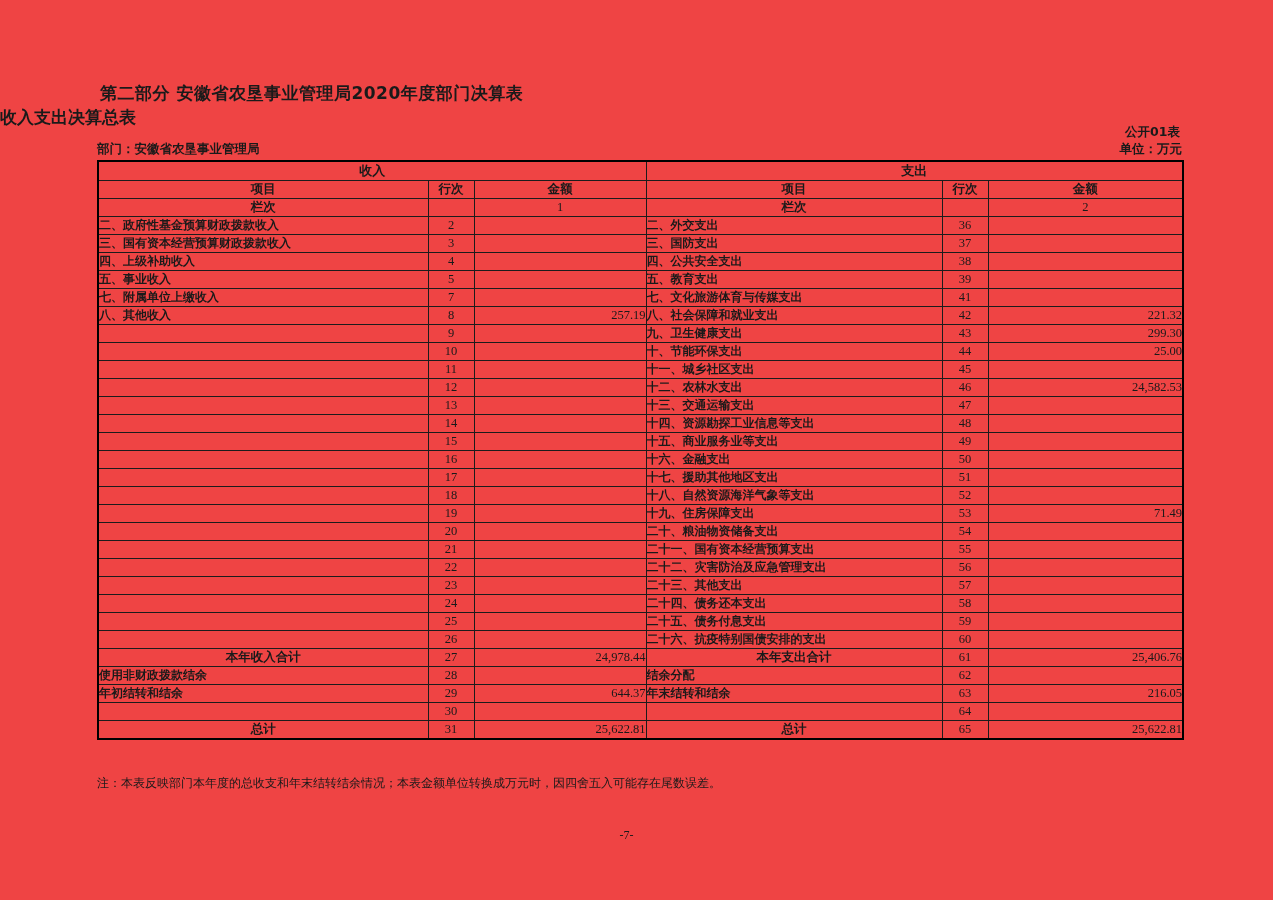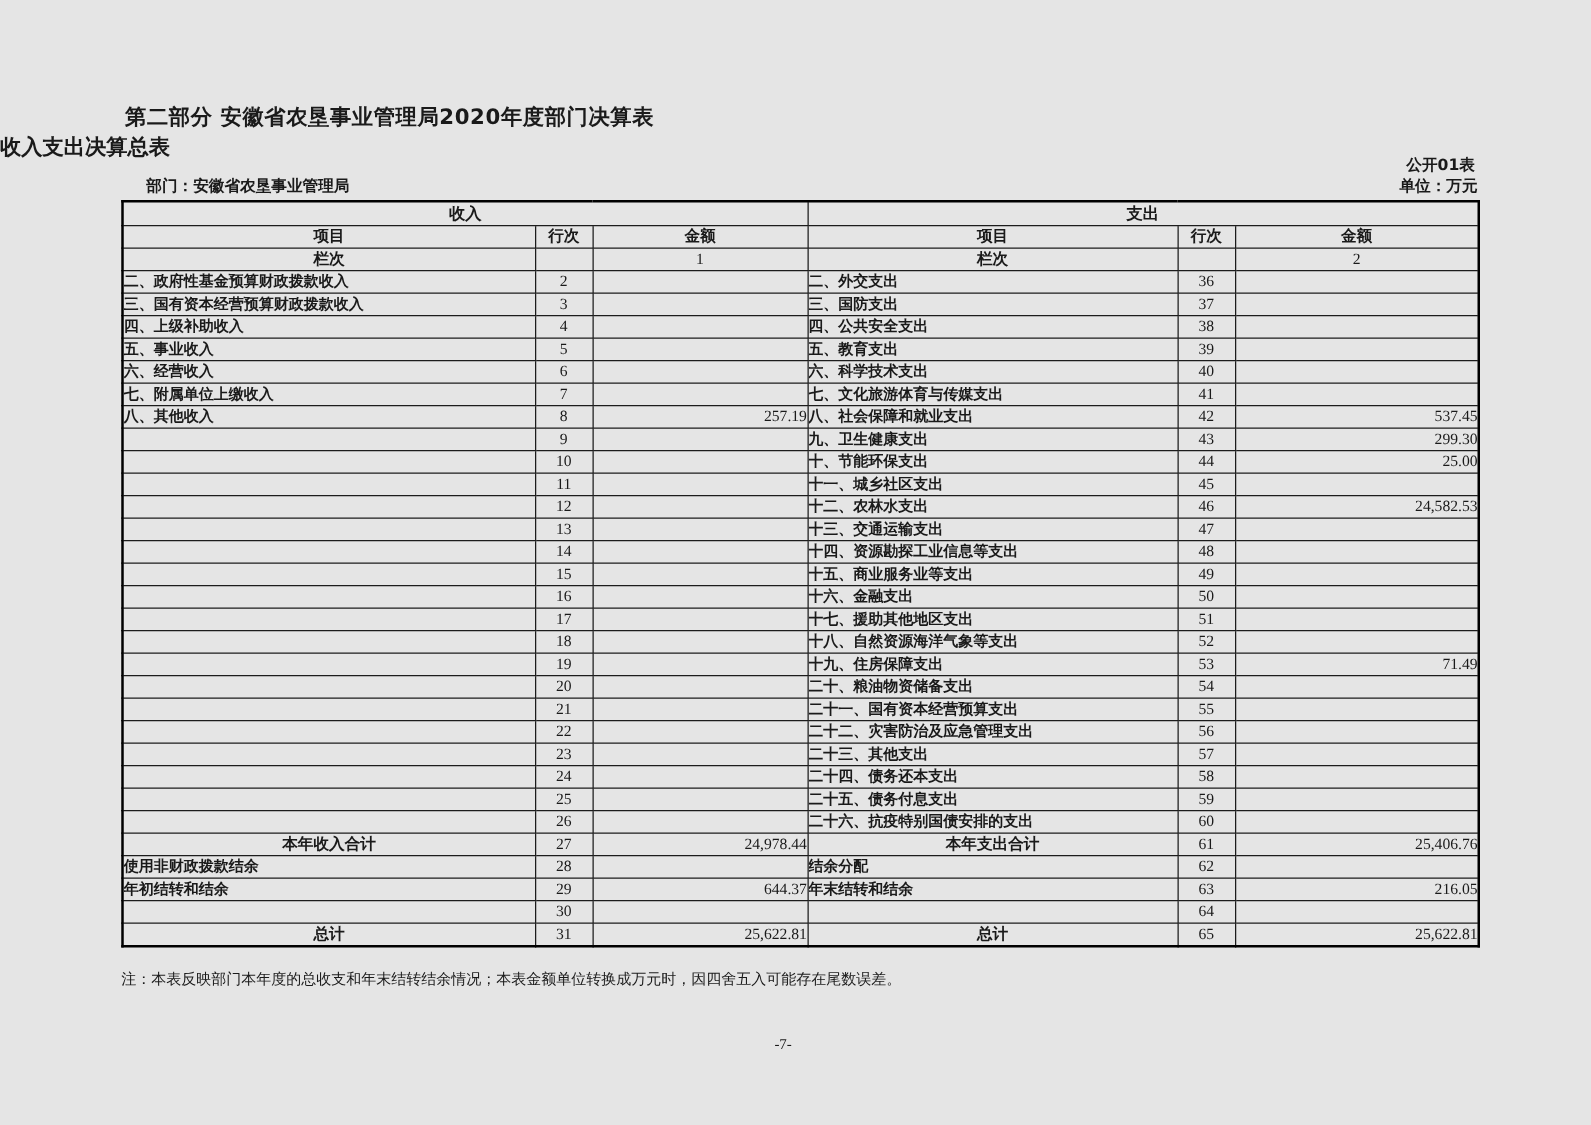--- a/index.html
+++ b/index.html
@@ -1,37 +1,37 @@
 <!DOCTYPE html>
 <html><head>
 <meta charset="utf-8">
 <style>
   html,body{margin:0;padding:0;}
   body{
     width:1273px;height:900px;background:#ffffff;
     font-family:"DejaVu Sans",sans-serif;color:#1a1a1a;
   }
-  .page{position:relative;width:1273px;height:900px;background:#e5e5e5;overflow:hidden;}
+  .page{position:relative;width:1273px;height:900px;background:#ef4444;overflow:hidden;}
 
   .section-title{
     position:absolute;left:100px;top:82px;
     font-size:17px;font-weight:bold;letter-spacing:0.5px;white-space:nowrap;
   }
   .table-title{
     position:absolute;left:0;top:106px;width:100%;
     font-size:17px;font-weight:bold;
   }
   .form-code{
     position:absolute;right:93px;top:124px;
     font-size:12.5px;font-weight:bold;
   }
   .meta-row{
     position:absolute;left:97px;right:91px;top:141px;
     display:flex;justify-content:space-between;
-    font-size:12.5px;font-weight:bold;margin-left:20px;
+    font-size:12.5px;font-weight:bold;
   }
 
   table.acct{
     position:absolute;left:97px;top:160px;width:1085px;
     border-collapse:collapse;table-layout:fixed;
     border:2px solid #000;
     padding-left:36px;
   }
   table.acct td, table.acct th{
     border:1px solid #1c1c1c;padding:0;
@@ -130,42 +130,34 @@
         </tr>
         <tr>
           <td class="item">五、事业收入</td>
           <td class="lineno">5</td>
           <td class="amount"></td>
           <td class="item">五、教育支出</td>
           <td class="lineno">39</td>
           <td class="amount"></td>
         </tr>
         <tr>
-          <td class="item">六、经营收入</td>
-          <td class="lineno">6</td>
-          <td class="amount"></td>
-          <td class="item">六、科学技术支出</td>
-          <td class="lineno">40</td>
-          <td class="amount"></td>
-        </tr>
-        <tr>
           <td class="item">七、附属单位上缴收入</td>
           <td class="lineno">7</td>
           <td class="amount"></td>
           <td class="item">七、文化旅游体育与传媒支出</td>
           <td class="lineno">41</td>
           <td class="amount"></td>
         </tr>
         <tr>
           <td class="item">八、其他收入</td>
           <td class="lineno">8</td>
           <td class="amount">257.19</td>
           <td class="item">八、社会保障和就业支出</td>
           <td class="lineno">42</td>
-          <td class="amount">537.45</td>
+          <td class="amount">221.32</td>
         </tr>
         <tr>
           <td class="item"></td>
           <td class="lineno">9</td>
           <td class="amount"></td>
           <td class="item">九、卫生健康支出</td>
           <td class="lineno">43</td>
           <td class="amount">299.30</td>
         </tr>
         <tr>

